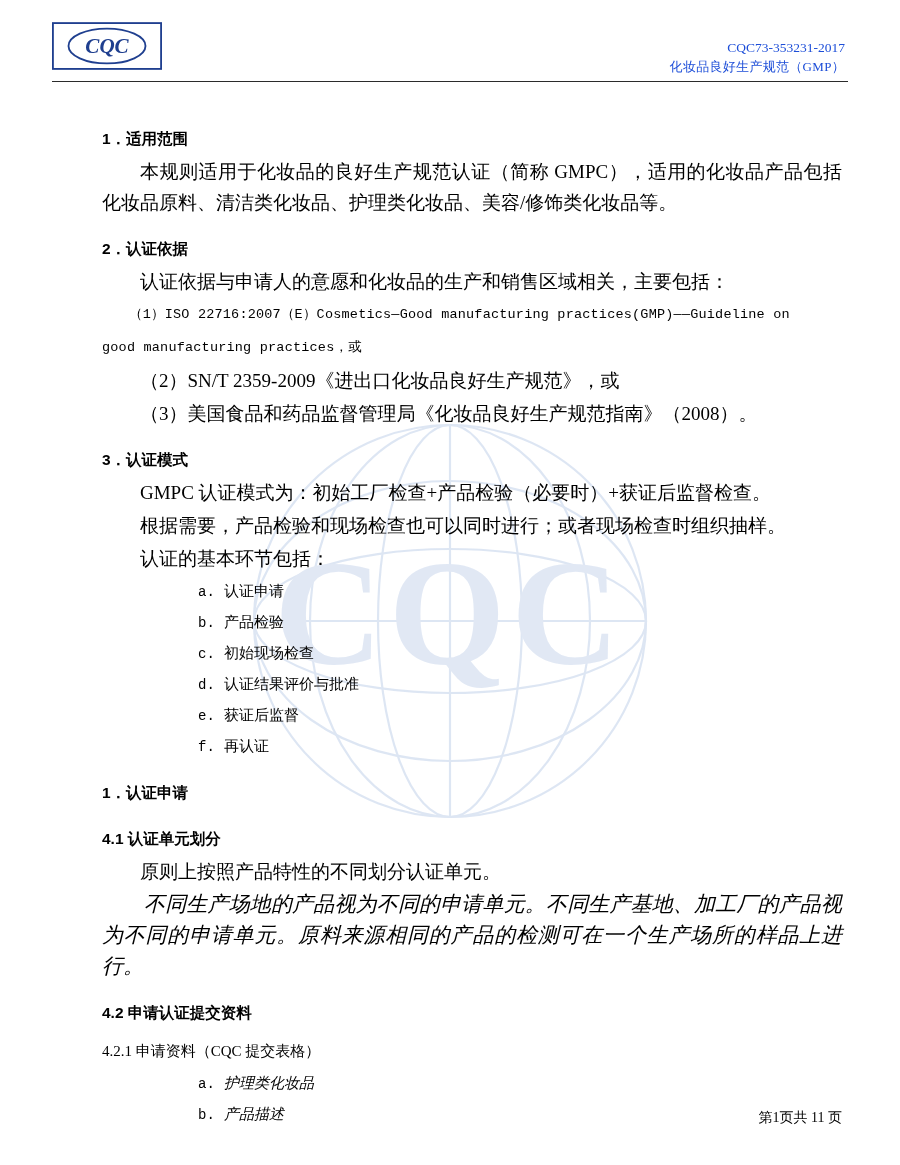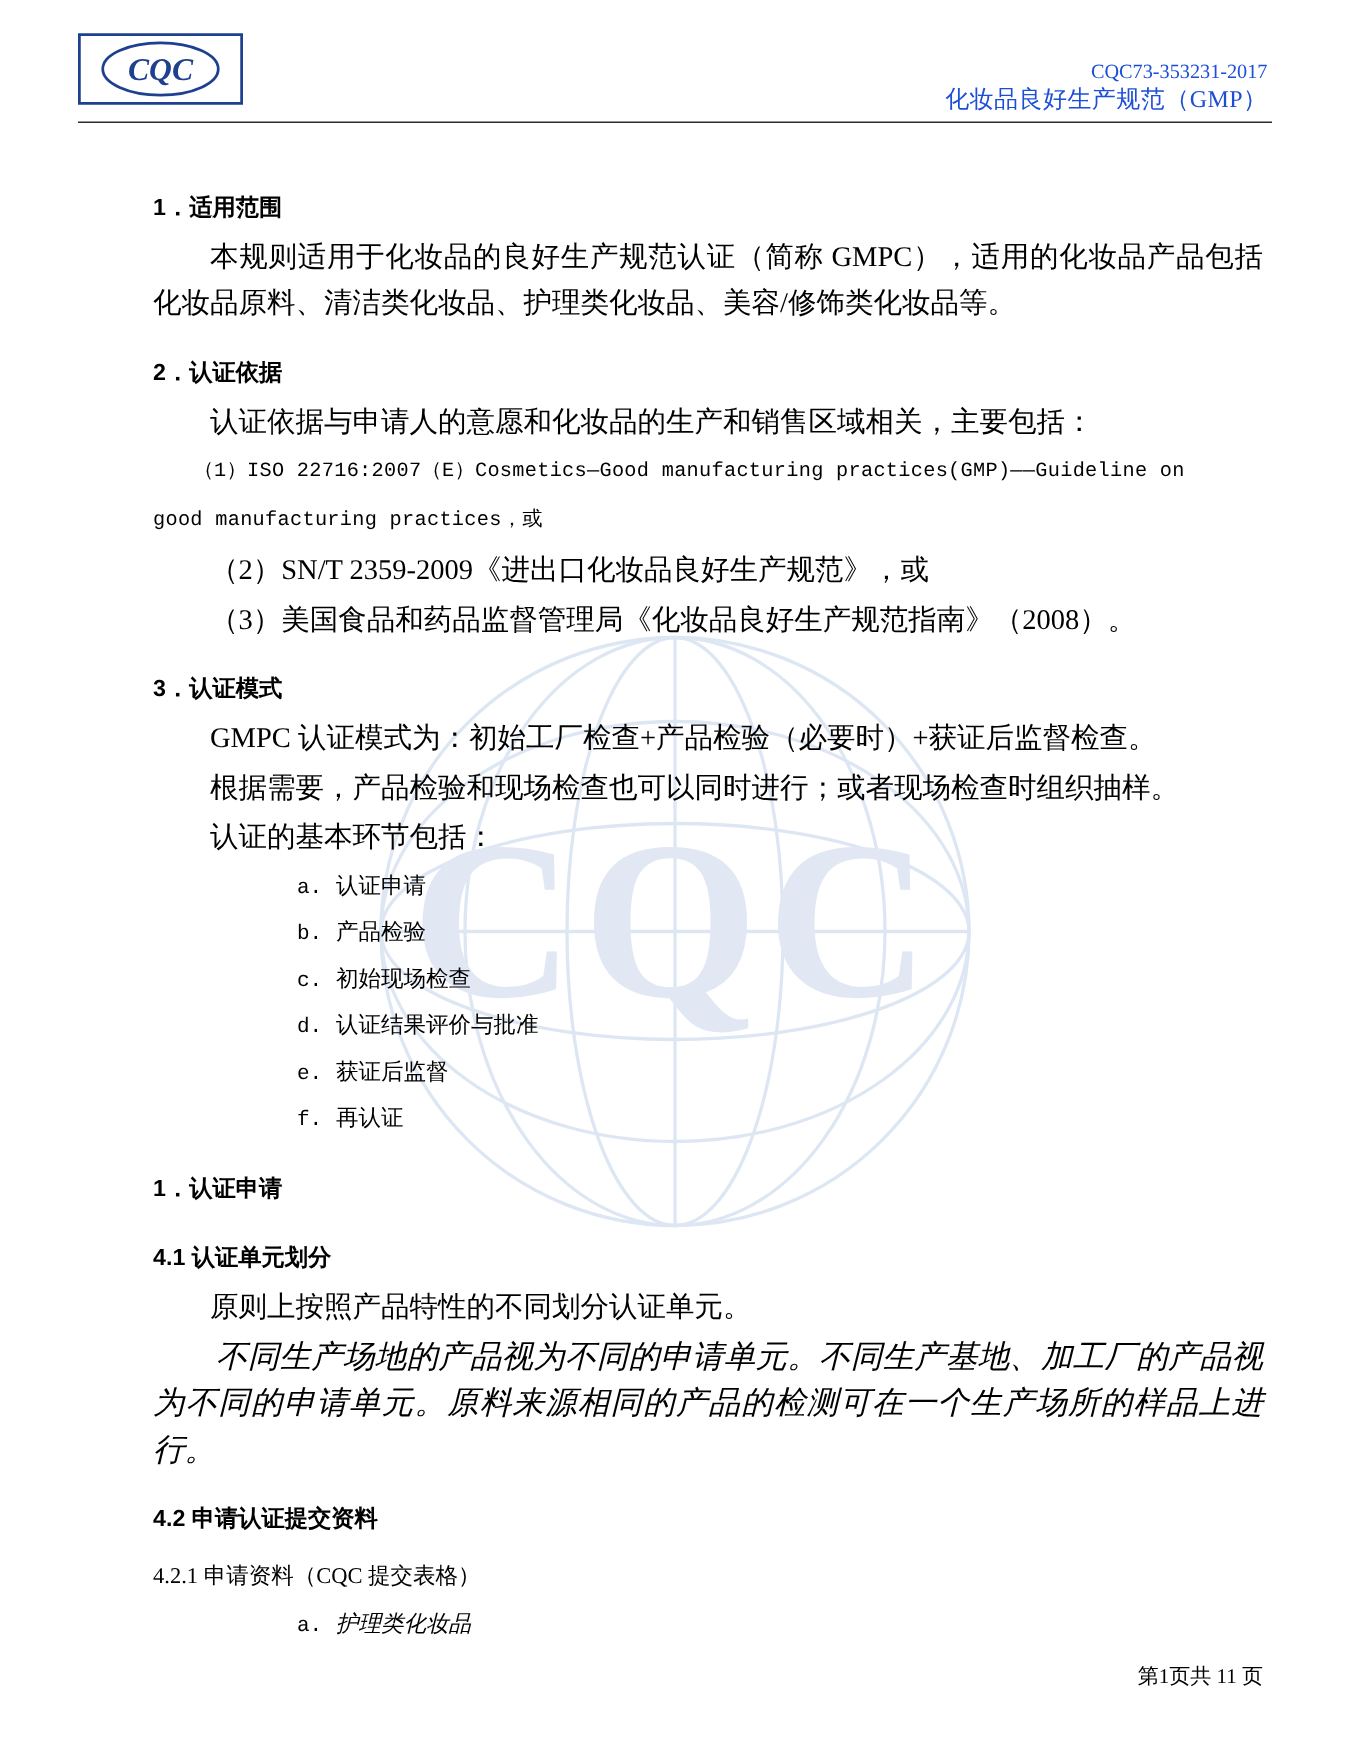--- a/index.html
+++ b/index.html
@@ -51,21 +51,21 @@
   }
   .header-right {
     text-align: right;
     font-family: "Liberation Serif", serif;
     font-size: 13.5px;
     line-height: 19px;
     color: #1d4ed8;
     padding-top: 16px;
   }
   .header-line-cn {
-    font-size: 16px;
+    font-size: 13px;
     letter-spacing: 0.3px;
   }
   .header-rule {
     position: relative;
     z-index: 2;
     margin: 5px 52px 0 52px;
     border-bottom: 1.4px solid #2b2b2b;
   }
 
   
@@ -210,19 +210,20 @@
 
     <div class="h-sub">4.1 认证单元划分</div>
     <div class="para">原则上按照产品特性的不同划分认证单元。</div>
     <div class="para-hang italic-cn">不同生产场地的产品视为不同的申请单元。不同生产基地、加工厂的产品视为不同的申请单元。原料来源相同的产品的检测可在一个生产场所的样品上进行。</div>
 
     <div class="h-sub">4.2 申请认证提交资料</div>
     <div class="sub-head">4.2.1  申请资料（CQC 提交表格）</div>
 
     <ul class="list">
       <li><span class="mk">a.</span><span class="italic-cn">护理类化妆品</span></li>
+      <li><span class="mk">b.</span><span class="italic-cn">产品描述</span></li>
     </ul>
 
   </div>
 
   <div class="footer">第1页共 11 页</div>
 
 </div>
 
 </body></html>

